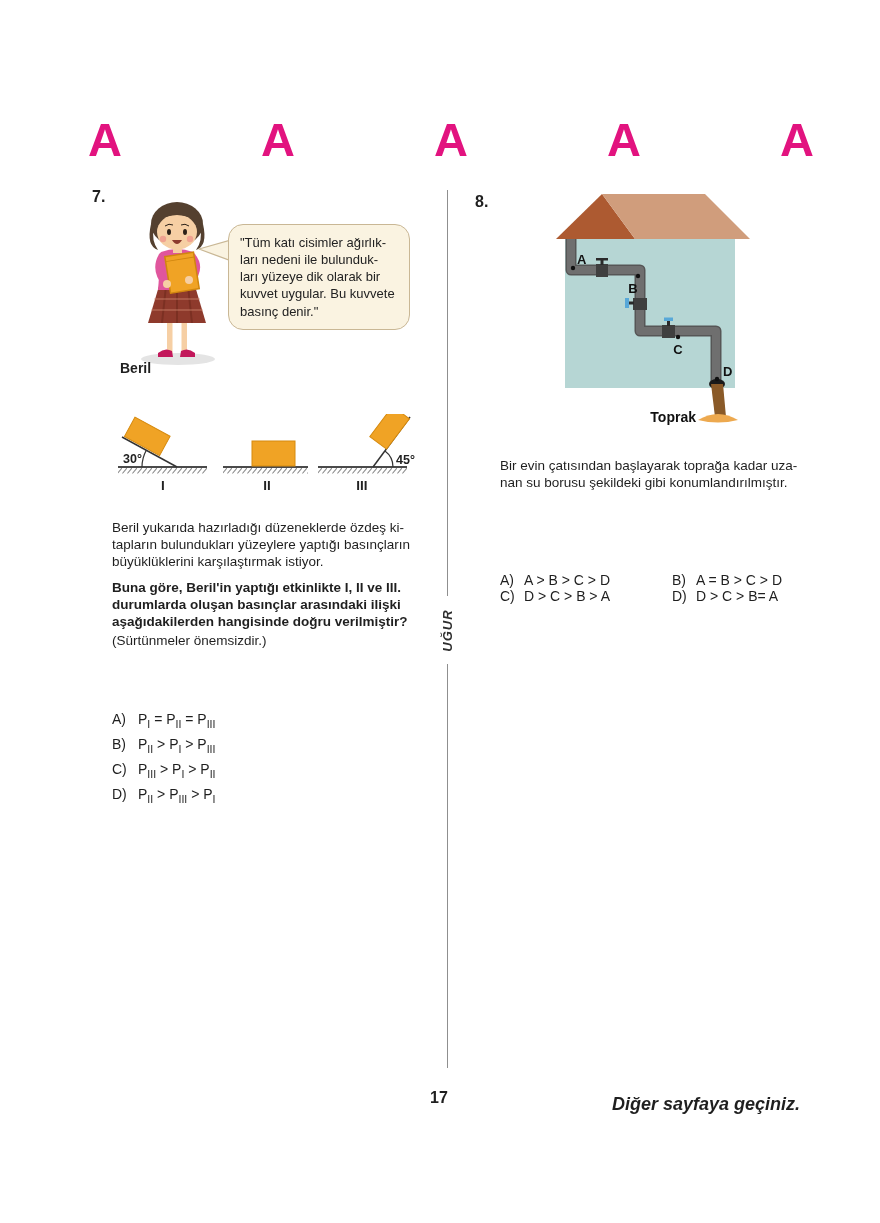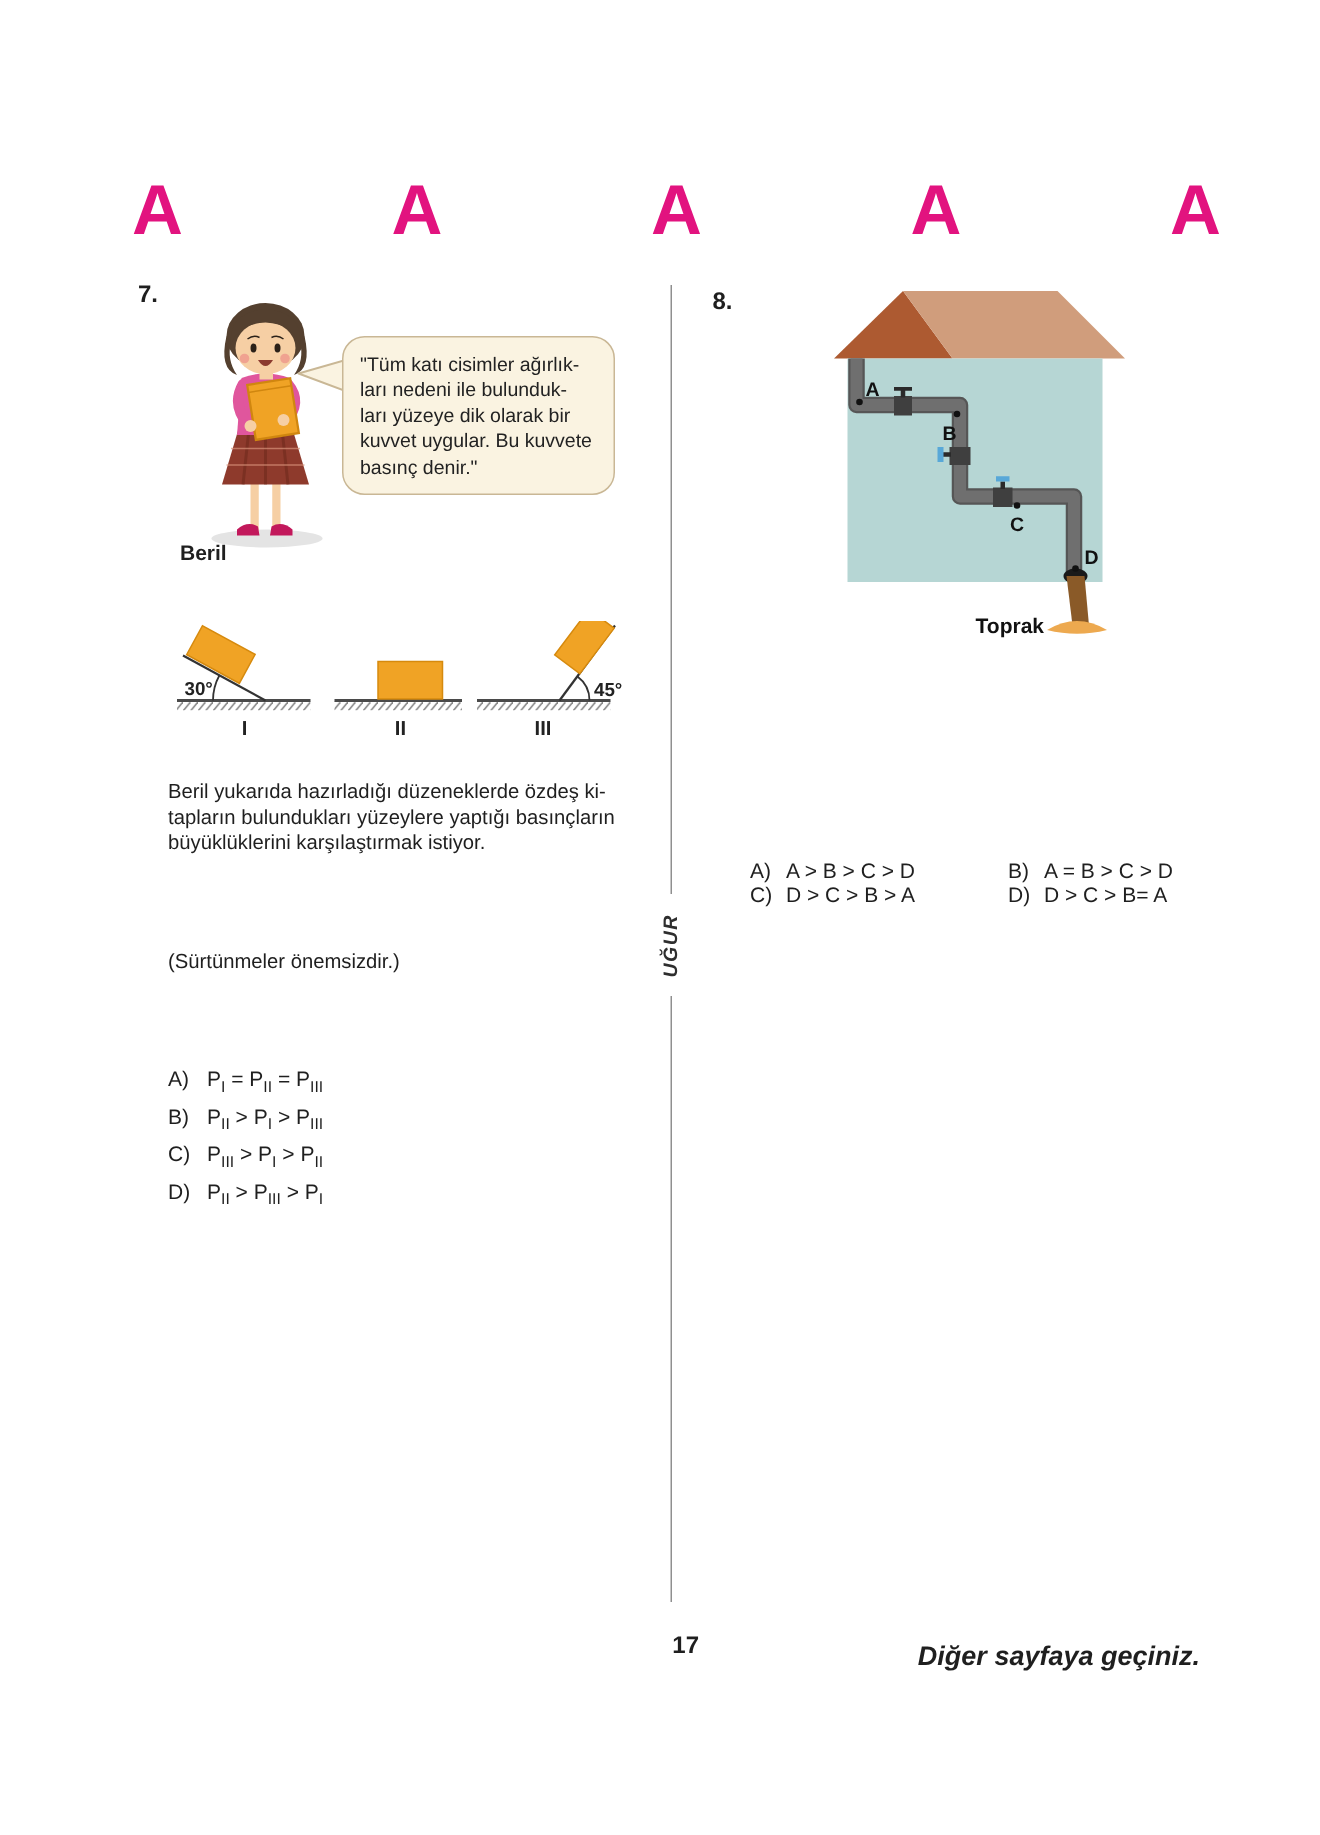--- a/index.html
+++ b/index.html
@@ -50,21 +50,21 @@
   .options7 sub{font-size:10.5px;}
 
   
   .options8{position:absolute;left:500px;top:572px;width:312px;display:grid;grid-template-columns:172px 1fr;font-size:14px;}
   .options8 .opt-label{width:24px;}
 
   
   .house{position:absolute;left:540px;top:186px;}
 
   
-  .pagenum{position:absolute;left:430px;top:1089px;width:36px;text-align:right;font-size:16px;font-weight:bold;}
+  .pagenum{position:absolute;left:430px;top:1089px;width:36px;text-align:left;font-size:16px;font-weight:bold;}
   .footnote{position:absolute;right:80px;top:1094px;font-size:18px;font-weight:bold;font-style:italic;}
 
   svg text{font-family:"Liberation Sans",sans-serif;}
 </style>
 </head>
 <body>
 
 <div class="page">
 
   <div class="markers">
@@ -164,20 +164,21 @@
       <g transform="translate(286,20) rotate(-53)">
         <rect x="-19" y="-21" width="38" height="21" style="fill:var(--orange)" stroke="var(--orange_dark)" stroke-width="1"></rect>
       </g>
       <path d="M281,53 A20,20 0 0 0 273,37" stroke="#333" stroke-width="1.2" fill="none"></path>
       <text x="284" y="50" font-size="12.5" font-weight="bold" fill="#222">45°</text>
       <text x="250" y="76" font-size="13.5" font-weight="bold" fill="#222" text-anchor="middle">III</text>
     </g>
   </svg>
 
   <div class="textblock" id="q7intro">Beril yukarıda hazırladığı düzeneklerde özdeş ki-<br>tapların bulundukları yüzeylere yaptığı basınçların<br>büyüklüklerini karşılaştırmak istiyor.</div>
+  <div class="textblock bold" id="q7question">Buna göre, Beril'in yaptığı etkinlikte I, II ve III.<br>durumlarda oluşan basınçlar arasındaki ilişki<br>aşağıdakilerden hangisinde doğru verilmiştir?</div>
   <div class="textblock" id="q7note">(Sürtünmeler önemsizdir.)</div>
 
   <div class="options7">
     <div class="opt">
       <span class="opt-label">A)</span><span>P<sub>I</sub> = P<sub>II</sub> = P<sub>III</sub></span>
     </div>
     <div class="opt">
       <span class="opt-label">B)</span><span>P<sub>II</sub> &gt; P<sub>I</sub> &gt; P<sub>III</sub></span>
     </div>
     <div class="opt">
@@ -226,20 +227,21 @@
     <circle cx="98" cy="90" r="2.2" fill="#111"></circle>
     <circle cx="138" cy="151" r="2.2" fill="#111"></circle>
     <circle cx="177" cy="193" r="2.2" fill="#111"></circle>
     <text x="37" y="78" font-size="13" font-weight="bold" fill="#111">A</text>
     <text x="93" y="107" font-size="13" font-weight="bold" fill="#111" text-anchor="middle">B</text>
     <text x="138" y="168" font-size="13" font-weight="bold" fill="#111" text-anchor="middle">C</text>
     <text x="183" y="190" font-size="13" font-weight="bold" fill="#111">D</text>
     <text x="156" y="236" font-size="14" font-weight="bold" fill="#111" text-anchor="end">Toprak</text>
   </svg>
 
+  <div class="textblock" id="q8intro">Bir evin çatısından başlayarak toprağa kadar uza-<br>nan su borusu şekildeki gibi konumlandırılmıştır.</div>
 
   <div class="options8">
     <div class="opt">
       <span class="opt-label">A)</span><span>A &gt; B &gt; C &gt; D</span>
     </div>
     <div class="opt">
       <span class="opt-label">B)</span><span>A = B &gt; C &gt; D</span>
     </div>
     <div class="opt">
       <span class="opt-label">C)</span><span>D &gt; C &gt; B &gt; A</span>

